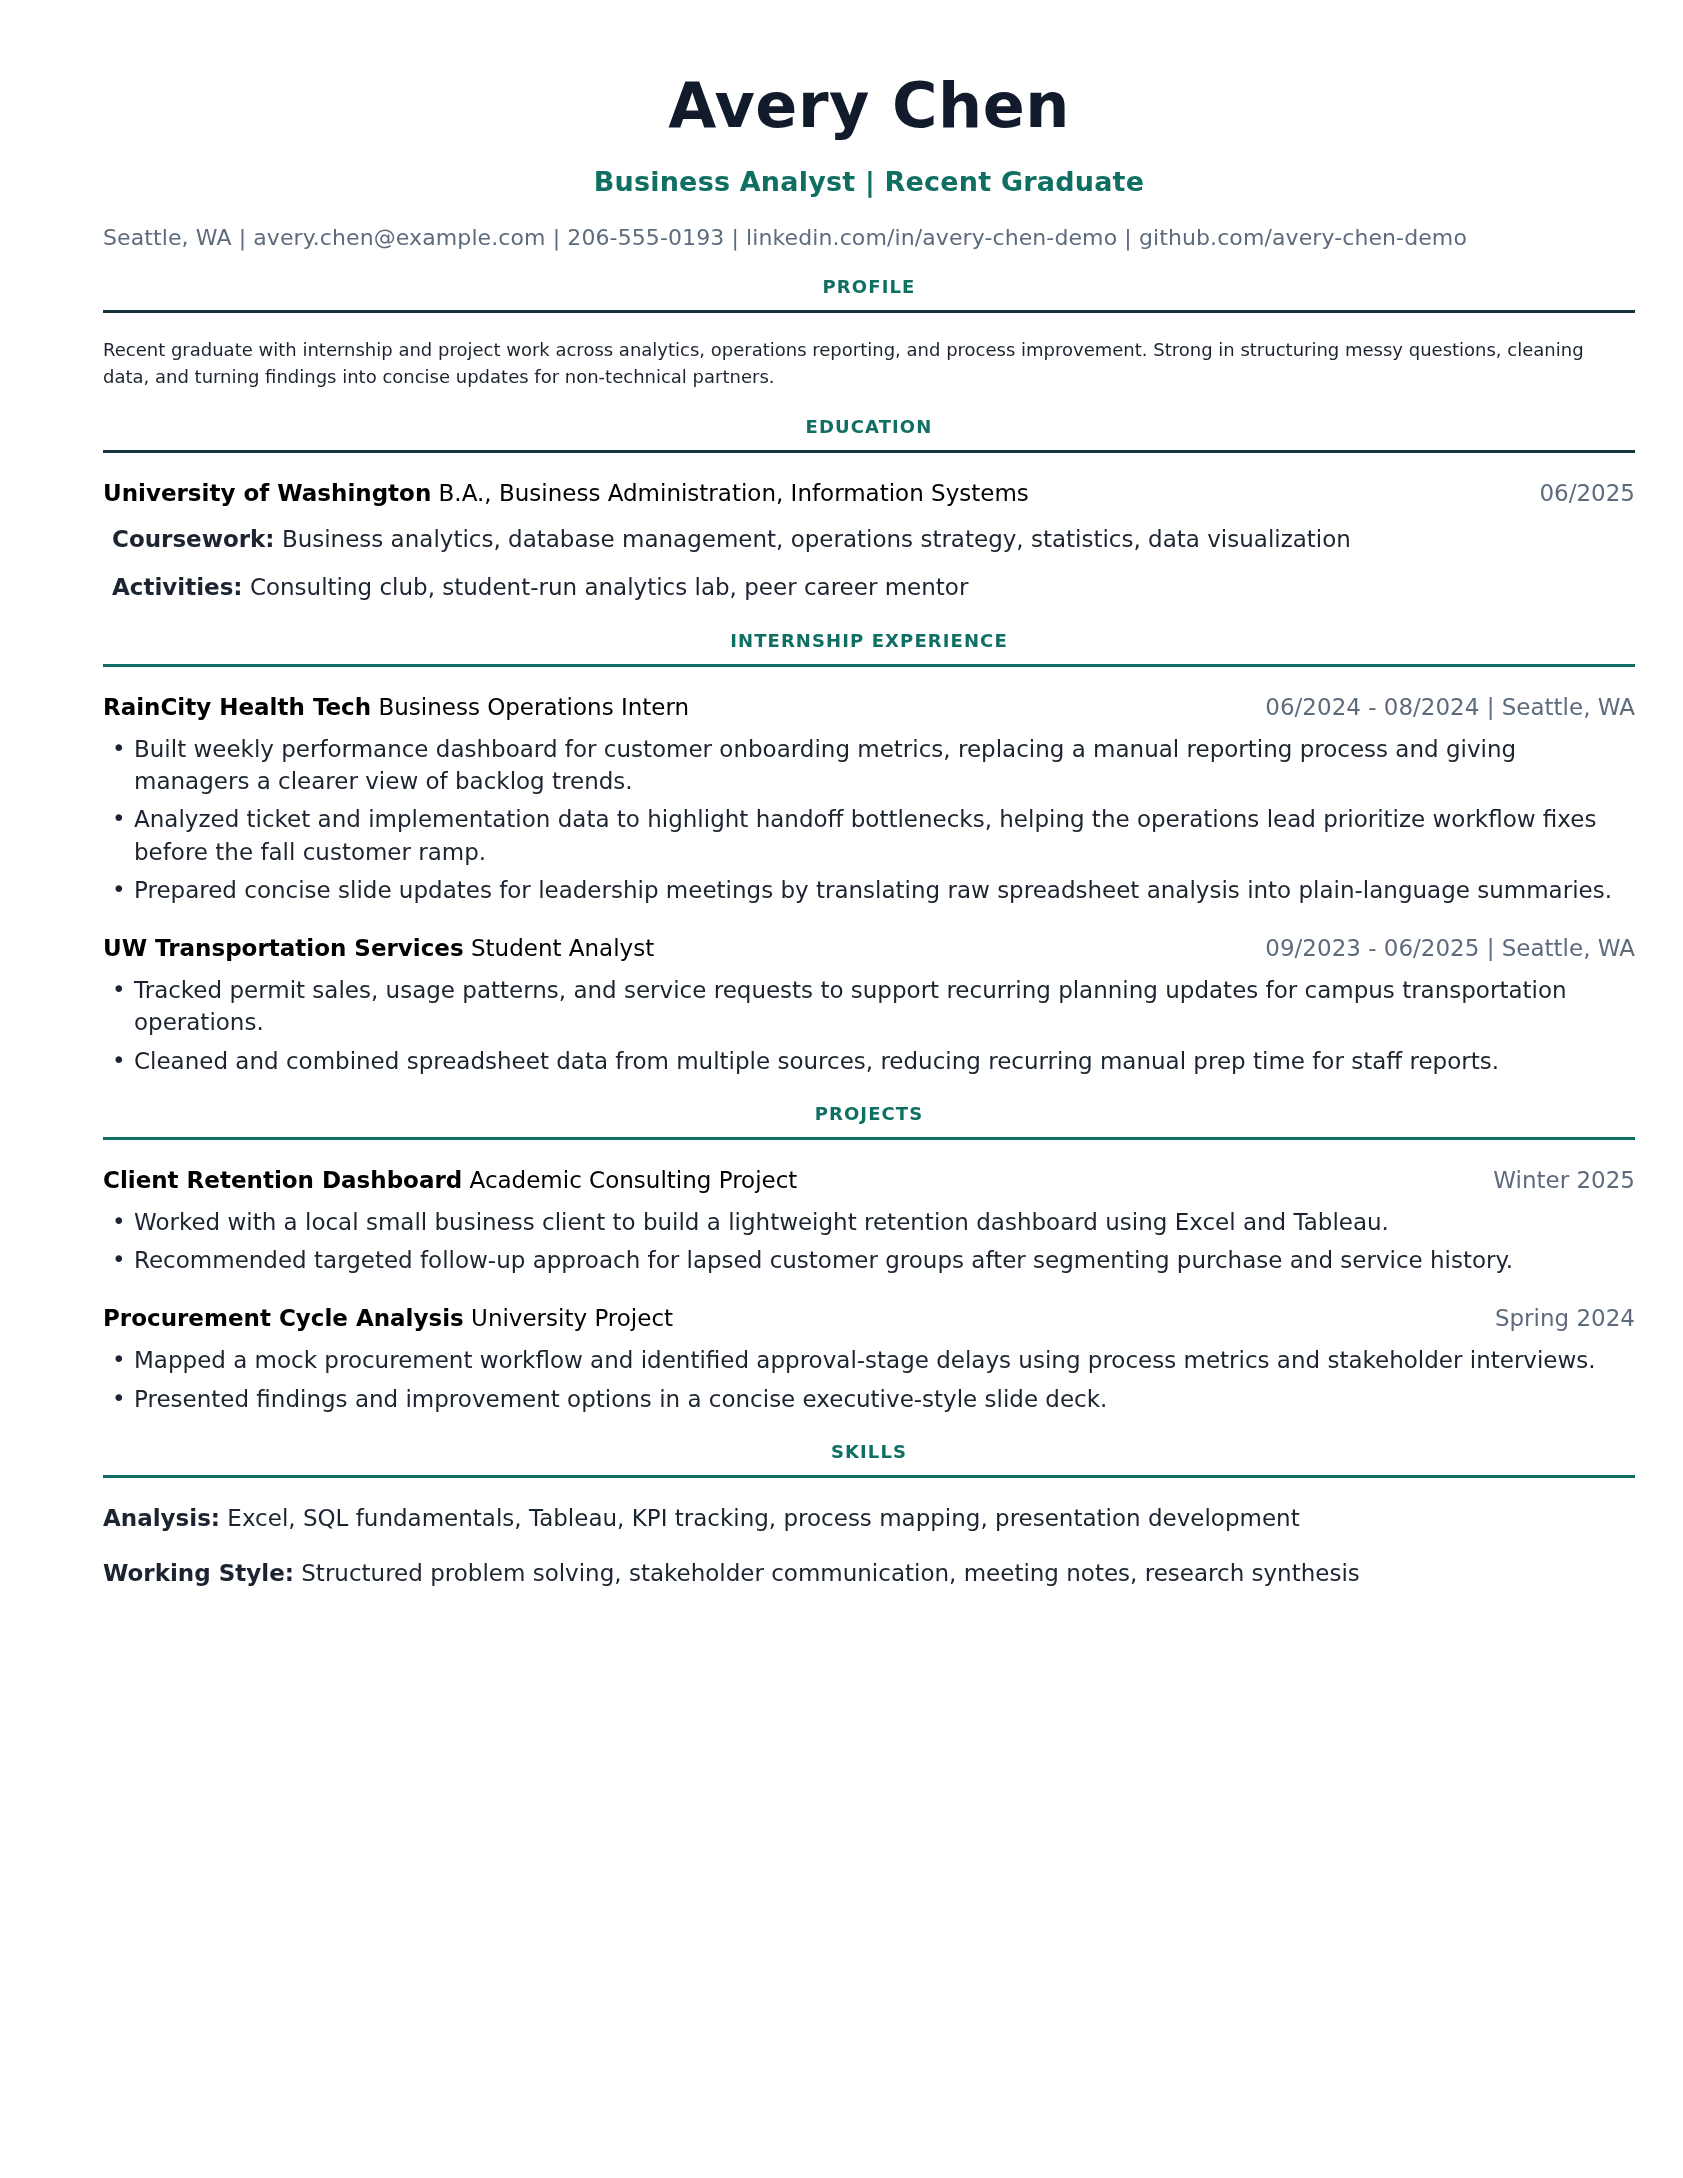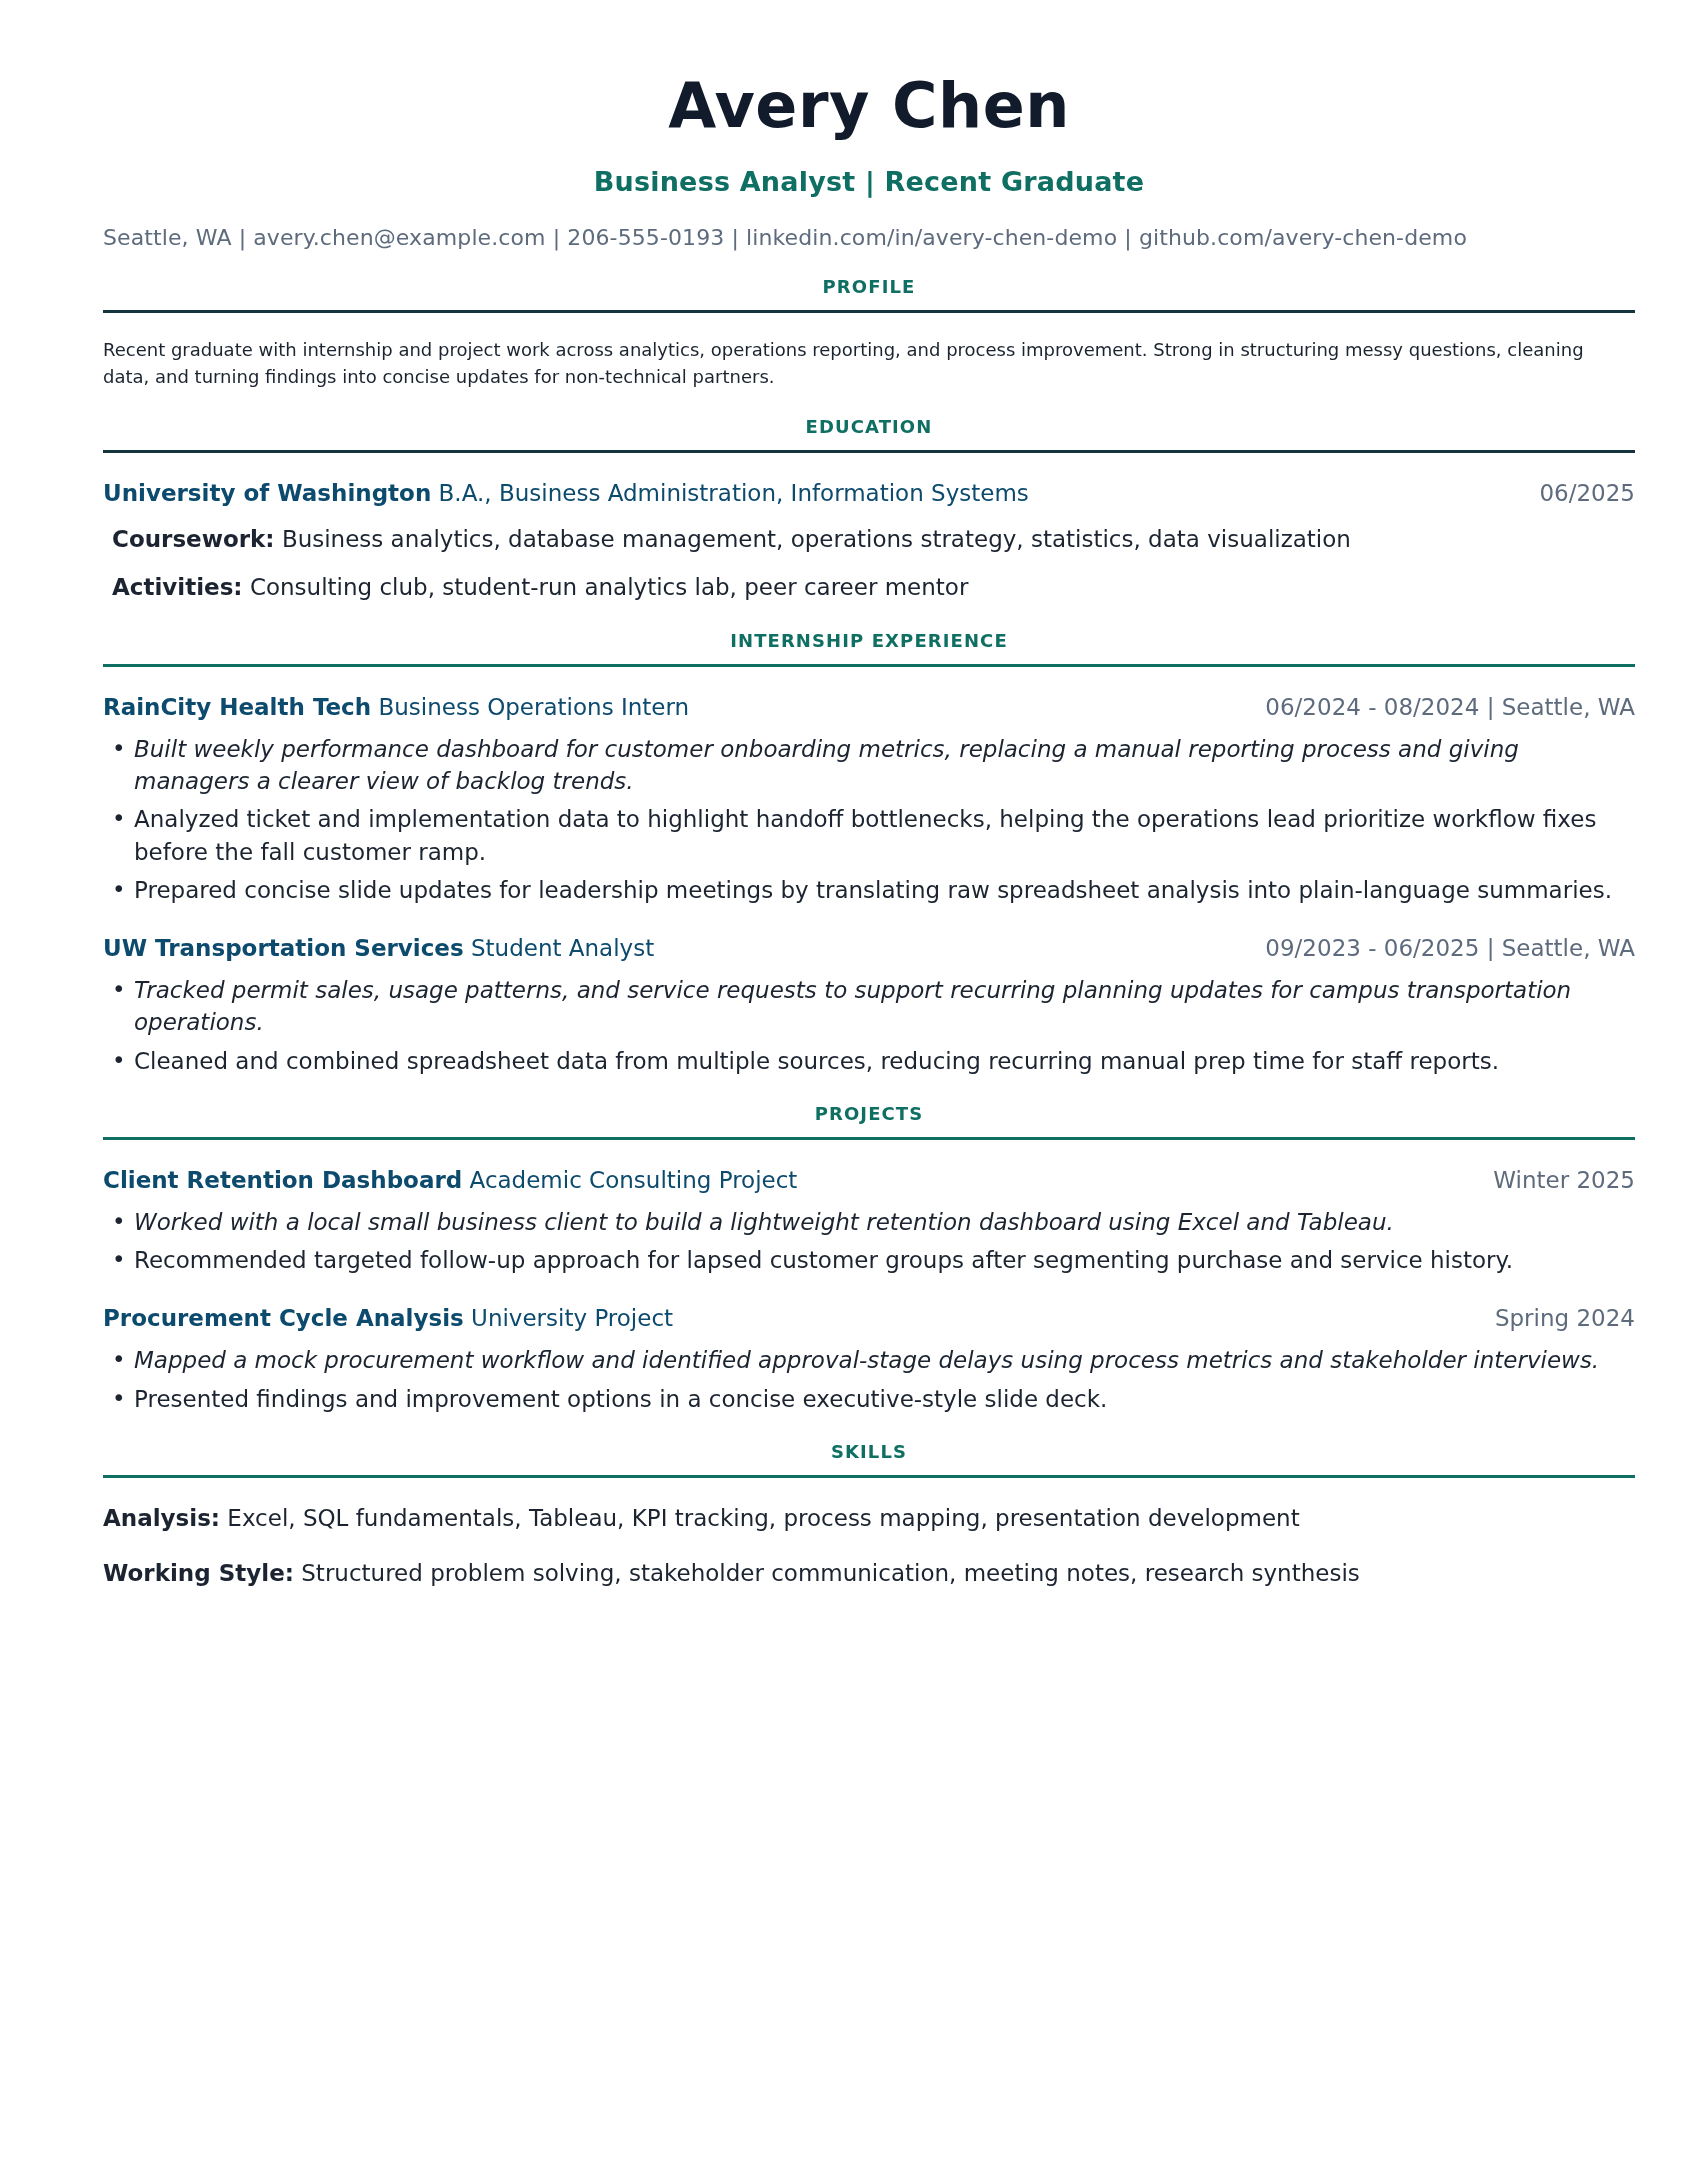--- a/index.html
+++ b/index.html
@@ -88,21 +88,21 @@
   }
   .entry-head {
     display: flex;
     align-items: baseline;
     justify-content: space-between;
     gap: 24px;
   }
   .entry-left {
     font-size: 23px;
     line-height: 1.4;
-    color: #0c4a6e;
+    color: #000000;
   }
   .entry-left .org {
     font-weight: 700;
   }
   .entry-left .role {
     font-weight: 400;
   }
   .entry-left .detail {
     font-weight: 400;
   }
@@ -129,21 +129,21 @@
     padding: 0;
   }
   ul.bullets li {
     position: relative;
     padding-left: 31px;
     font-size: 23px;
     line-height: 1.4;
     margin-top: 6px;
     color: #1b2430;
   }
-  ul.bullets li:first-child { margin-top: 6px; font-style: italic; }
+  ul.bullets li:first-child { margin-top: 6px; }
   ul.bullets li::before {
     content: "•";
     position: absolute;
     left: 9px;
     top: -1px;
     font-size: 23px;
     color: #1b2430;
   }
 
   .skill-line {

